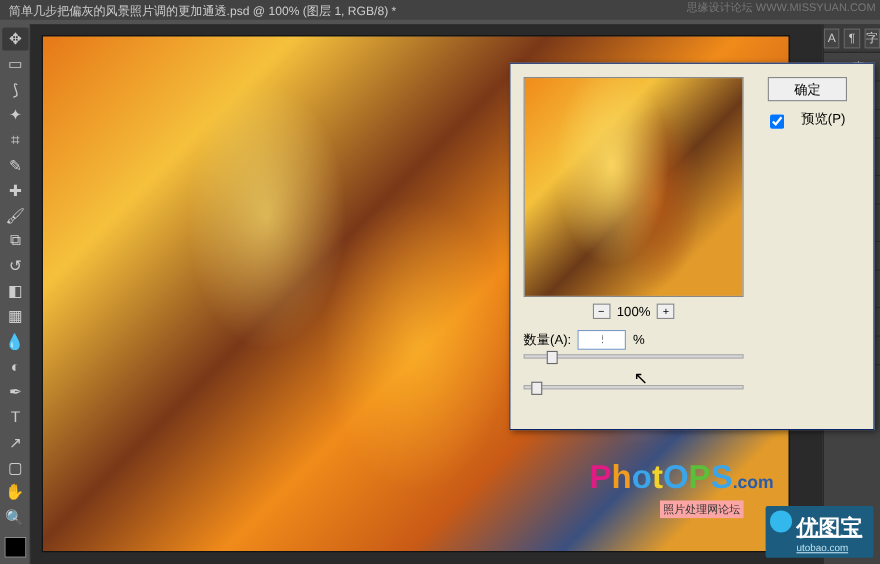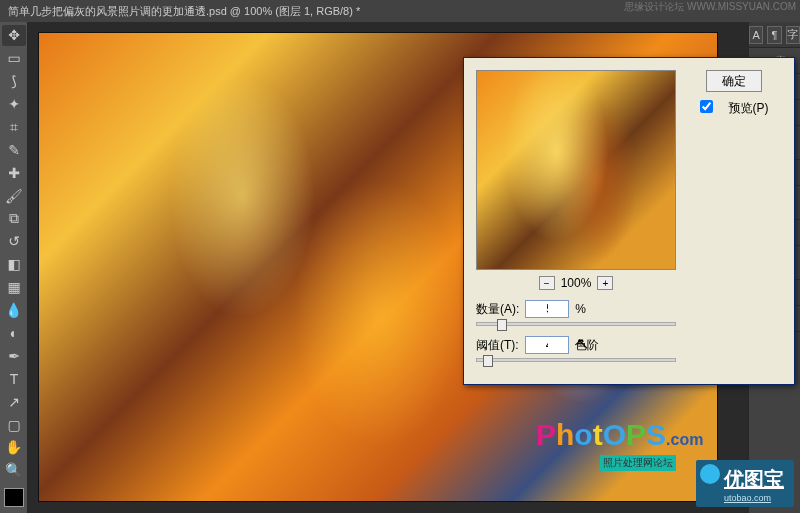--- a/index.html
+++ b/index.html
@@ -1,17 +1,17 @@
 <!DOCTYPE html>
 <html><head>
 <meta charset="utf-8">
 <style>
   * { margin: 0; padding: 0; box-sizing: border-box; font-family: "Microsoft YaHei", "SimSun", sans-serif; }
   body { background: #535353; width: 800px; height: 513px; overflow: hidden; position: relative; font-size: 11px; color: #ccc; }
-  .titlebar { background: #424242; height: 31px; line-height: 22px; padding: 0 8px; font-size: 11px; color: #ccc; }
+  .titlebar { background: #424242; height: 18px; line-height: 22px; padding: 0 8px; font-size: 11px; color: #ccc; }
   .topbanner { position: absolute; right: 4px; top: 0; font-size: 10px; color: #777; font-family: Arial; }
   .workspace { position: absolute; top: 22px; left: 0; right: 52px; bottom: 0; display: flex; }
   .toolbox { width: 28px; background: #535353; border-right: 1px solid #282828; display: flex; flex-direction: column; padding-top: 2px; }
   .toolbox .tool { width: 24px; height: 22px; margin: 1px 2px; display: flex; align-items: center; justify-content: center; color: #ccc; font-size: 14px; cursor: pointer; border-radius: 2px; }
   .toolbox .tool.active { background: #3a3a3a; }
   .toolbox .swatch { width: 20px; height: 20px; background: #000; border: 1px solid #999; margin: 6px 4px; position: relative; }
   .toolbox .swatch::after { content: ""; position: absolute; width: 20px; height: 20px; background: #fff; border: 1px solid #999; left: 6px; top: 6px; z-index: -1; }
   .canvas { flex: 1; background: #2a2a2a; position: relative; overflow: hidden; display: flex; align-items: flex-start; justify-content: flex-start; padding: 10px; }
   .image { width: 680px; height: 470px; background: linear-gradient(135deg,#e67817 0%,#f5c13c 20%,#7a3818 40%,#f08b1a 55%,#c85a16 70%,#3b5080 82%,#e29b2a 90%); position: relative; border: 1px solid #111; }
   .image::before { content:""; position:absolute; inset:0; background:
@@ -31,36 +31,36 @@
   .dialog .dlg-close { width: 20px; height: 18px; background: #d9534f; color: #fff; display: flex; align-items: center; justify-content: center; font-size: 12px; border: 1px solid #8a2f2c; cursor: pointer; }
   .dialog .dlg-body { padding: 12px; display: flex; gap: 12px; }
   .dialog .left { width: 200px; }
   .preview { width: 200px; height: 200px; border: 1px solid #888; background: linear-gradient(135deg,#f08b1a,#f5c13c 30%,#6b3a18 55%,#e29b2a 80%); position:relative; }
   .preview::before { content:""; position:absolute; inset:0; background:
      radial-gradient(ellipse 80px 140px at 40% 40%, #f8d45e 0%, transparent 65%),
      radial-gradient(ellipse 60px 120px at 60% 55%, #b25616 0%, transparent 70%); }
   .zoom-row { display:flex; align-items:center; justify-content:center; gap:6px; margin-top:6px; font-size:12px; color:#000; }
   .zoom-row .zbtn { width:16px; height:14px; border:1px solid #888; background:#efefef; display:flex; align-items:center; justify-content:center; font-size:10px; cursor:pointer; }
   .params { margin-top: 10px; font-size: 12px; color: #000; }
-  .param { margin-bottom: 10px; }
+  .param { margin-bottom: 24px; }
   .param .line { display:flex; align-items:center; gap:6px; }
   .param label { }
   .param input[type=text] { width: 44px; height: 18px; border: 1px solid #7a9ac9; background:#fff; padding: 0 20px; font-size: 12px; }
   .param .unit { }
   .slider-track { margin-top: 4px; width: 200px; height: 4px; background: #d6d6d6; border:1px solid #aaa; position:relative; }
   .slider-thumb { position:absolute; top:-4px; width:10px; height:12px; background:#eee; border:1px solid #666; }
   .dialog .right { width: 92px; display:flex; flex-direction:column; align-items:center; }
-  .dialog .right button { width: 56px; height: 22px; margin-bottom: 6px; border: 1px solid #888; background: #efefef; cursor:pointer; font-size:12px; }
-  .dialog .right .chk { display:flex; align-items:flex-start; gap:16px; font-size:12px; color:#000; margin-top:2px; }
+  .dialog .right button { width: 72px; height: 22px; margin-bottom: 6px; border: 1px solid #888; background: #efefef; cursor:pointer; font-size:12px; }
+  .dialog .right .chk { display:flex; align-items:flex-end; gap:16px; font-size:12px; color:#000; margin-top:2px; }
   .cursor { position:absolute; left: 576px; top: 334px; font-size: 16px; color:#000; pointer-events:none; }
 
   
   .wm1 { position:absolute; left: 536px; top: 418px; font-family: Arial Black, sans-serif; font-size: 30px; font-weight: 900; }
   .wm1 .p1{color:#e01b84;} .wm1 .p2{color:#f19c1f;} .wm1 .p3{color:#3aa5e8;} .wm1 .p4{color:#f3d22b;} .wm1 .p5{color:#3aa5e8;} .wm1 .p6{color:#5bbf3a;} .wm1 .p7{color:#3aa5e8;} .wm1 .dot{color:#2b5aa7; font-size:16px;}
-  .wm1sub { position:absolute; left: 600px; top: 455px; font-size: 10px; color:#333; background:#14b8a6; padding:1px 3px; }
+  .wm1sub { position:absolute; left: 600px; top: 455px; font-size: 10px; color:#333; background:#fca5a5; padding:1px 3px; }
   .wm2 { position:absolute; right: 6px; bottom: 6px; background:#1c5c7e; color:#fff; font-family: Arial; font-size: 14px; padding: 6px 10px 4px 28px; border-radius: 2px; }
   .wm2 .bird { position:absolute; left:4px; top:4px; width:20px; height:20px; background:#33b8ee; border-radius:50%; }
   .wm2 .big { font-size: 20px; font-weight: bold; text-decoration: underline; }
   .wm2 .small { font-size: 9px; display:block; color:#bde3f3;text-decoration:underline; }
 </style>
 </head>
 <body>
 
 <div class="titlebar">简单几步把偏灰的风景照片调的更加通透.psd @ 100% (图层 1, RGB/8) *</div>
 <div class="topbanner">
@@ -163,25 +163,20 @@
           <div class="line">
             <label>数量(A):</label>
             <input type="text" value="50" style="">
             <span class="unit">%</span>
           </div>
           <div class="slider-track">
               <div class="slider-thumb" style="left:20px"></div>
             </div>
         </div>
         <div class="param">
-          <div class="line">
-            <label>阈值(T):</label>
-            <input type="text" value="4" style="">
-            <span class="unit">色阶</span>
-          </div>
           <div class="slider-track">
               <div class="slider-thumb" style="left:6px"></div>
             </div>
         </div>
       </div>
     </div>
     <div class="right">
       <button>确定</button>
       <label class="chk">
         <input type="checkbox" checked="" style="">

